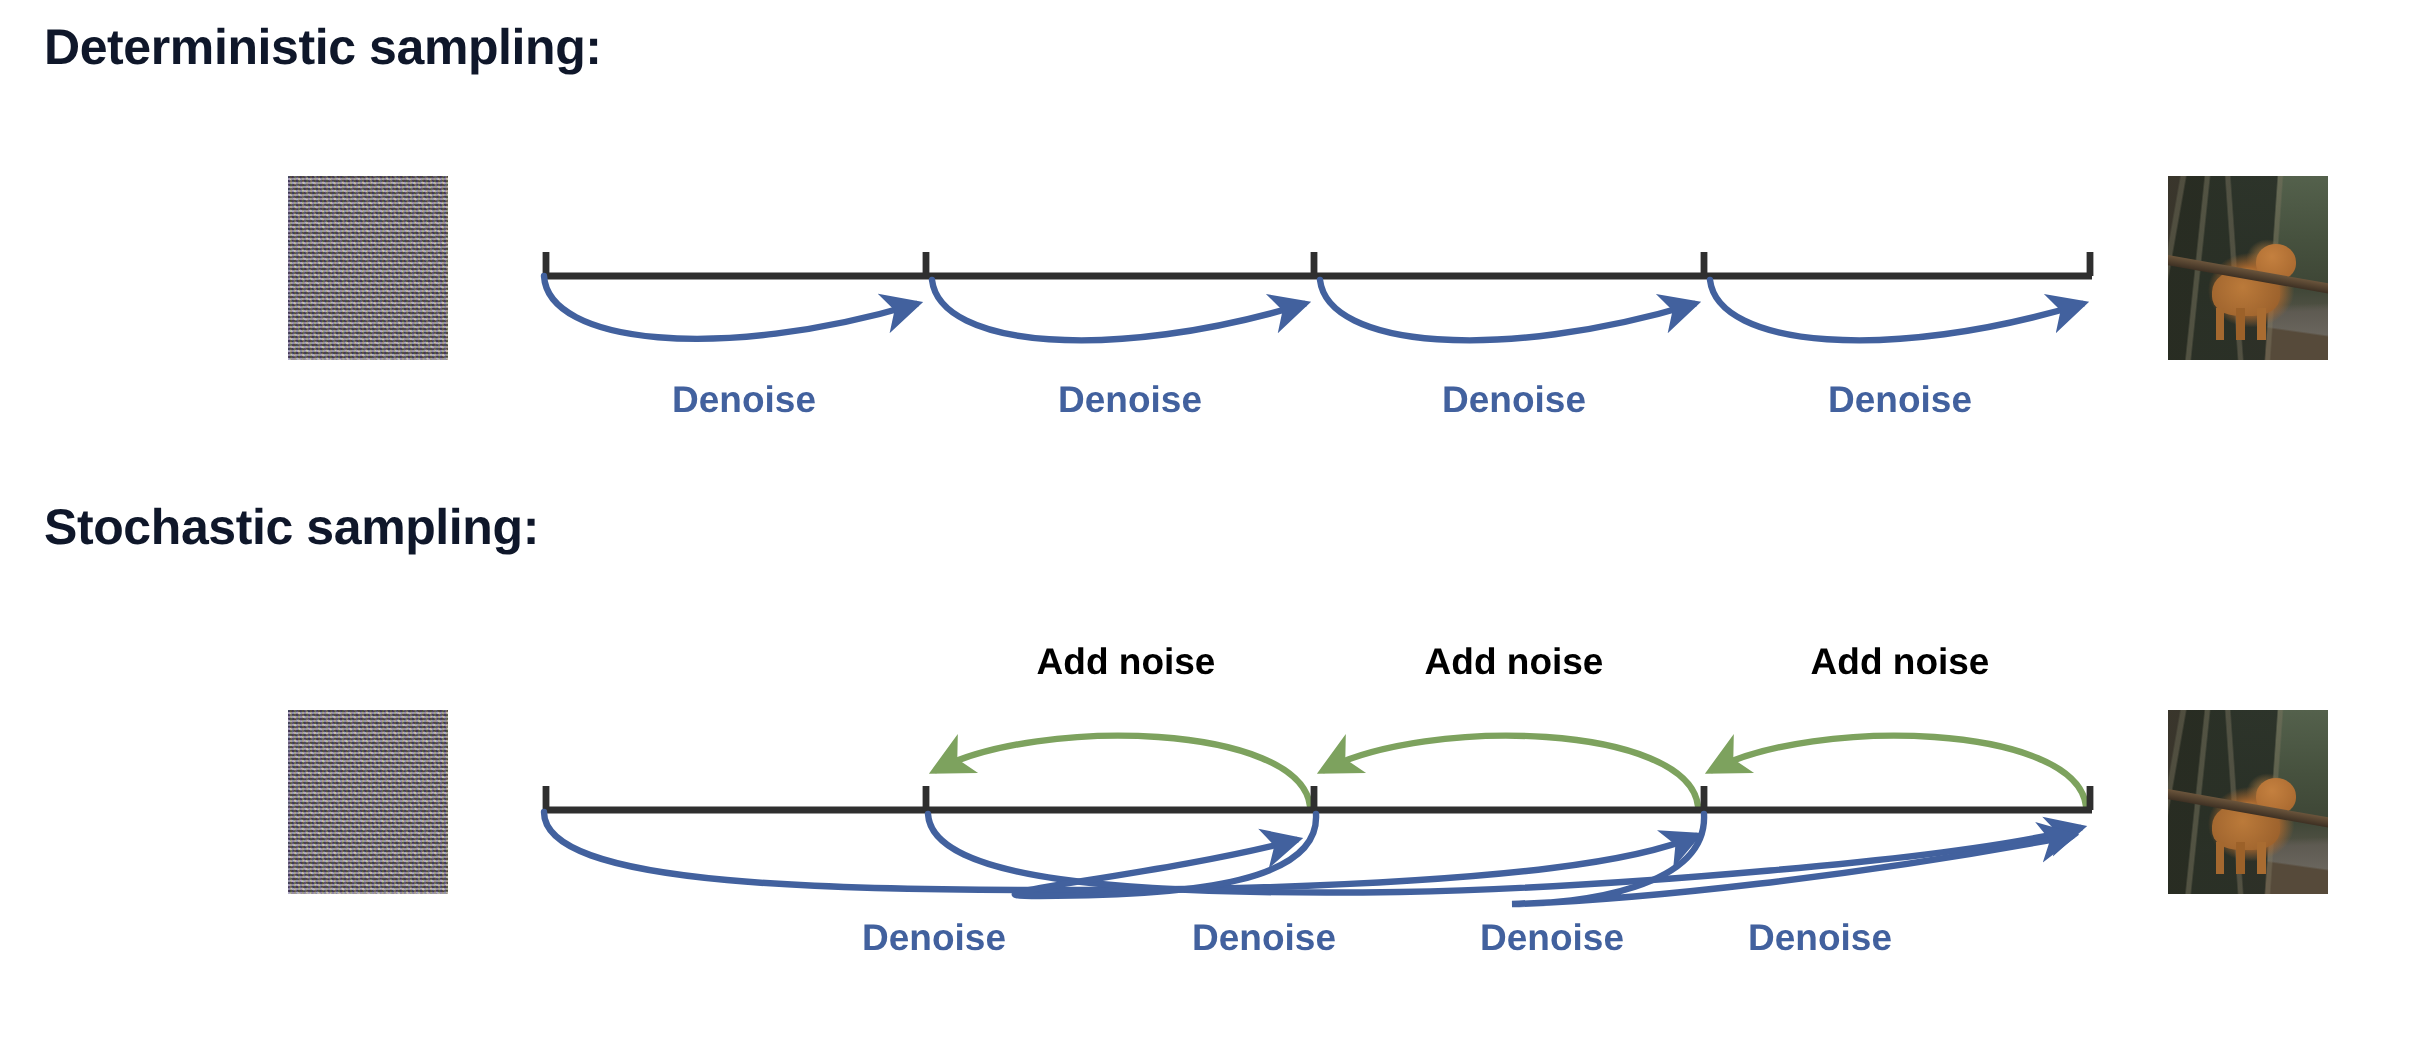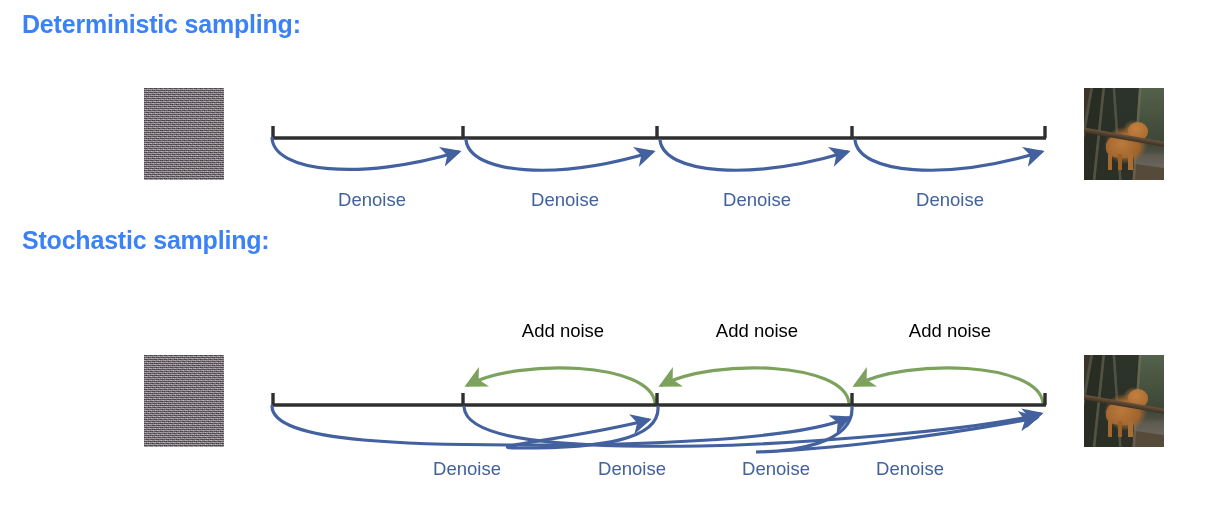--- a/index.html
+++ b/index.html
@@ -17,26 +17,26 @@
   .stage {
     position: absolute;
     left: 0; top: 0;
     width: 1208px;
     height: 532px;
   }
   .heading {
     position: absolute;
     font-size: 25px;
     font-weight: bold;
-    color: #3b82f6;
+    color: #0f172a;
     letter-spacing: -0.2px;
     white-space: nowrap;
   }
   #heading-deterministic { left: 22px; top: 10px; }
-  #heading-stochastic    { left: 22px; top: 226px; }
+  #heading-stochastic    { left: 22px; top: 250px; }
 
   .thumb {
     position: absolute;
     width: 80px;
     height: 92px;
     background: #6b6558;
   }
   .thumb.noise {
     background-color: #6d6560;
     background-image:
@@ -89,21 +89,21 @@
     width: 30px; height: 16px;
     background:
       linear-gradient(90deg, #a4682f 0 14%, transparent 14% 34%, #9c6129 34% 48%, transparent 48% 68%, #a96c31 68% 84%, transparent 84%);
   }
 
   #axis-det, #axis-sto { position: absolute; left: 0; top: 0; }
 
   .lbl {
     position: absolute;
     font-size: 18.5px;
-    font-weight: normal;
+    font-weight: bold;
     white-space: nowrap;
     transform: translateX(-50%);
   }
   .lbl-denoise { color: #42619E; }
   .lbl-addnoise { color: #000000; }
 </style>
 </head>
 <body>
 
 <div class="stage">

